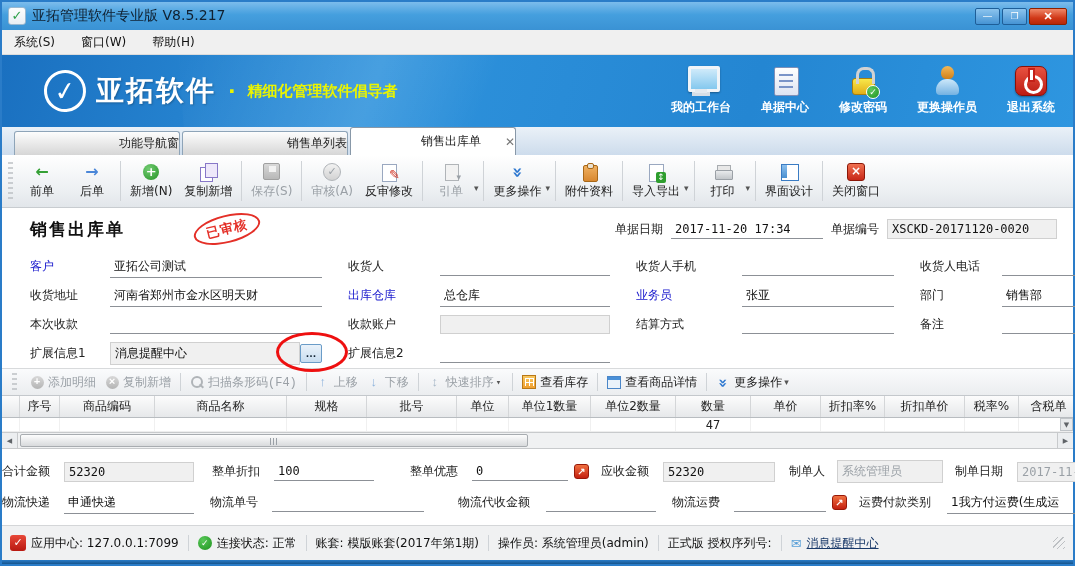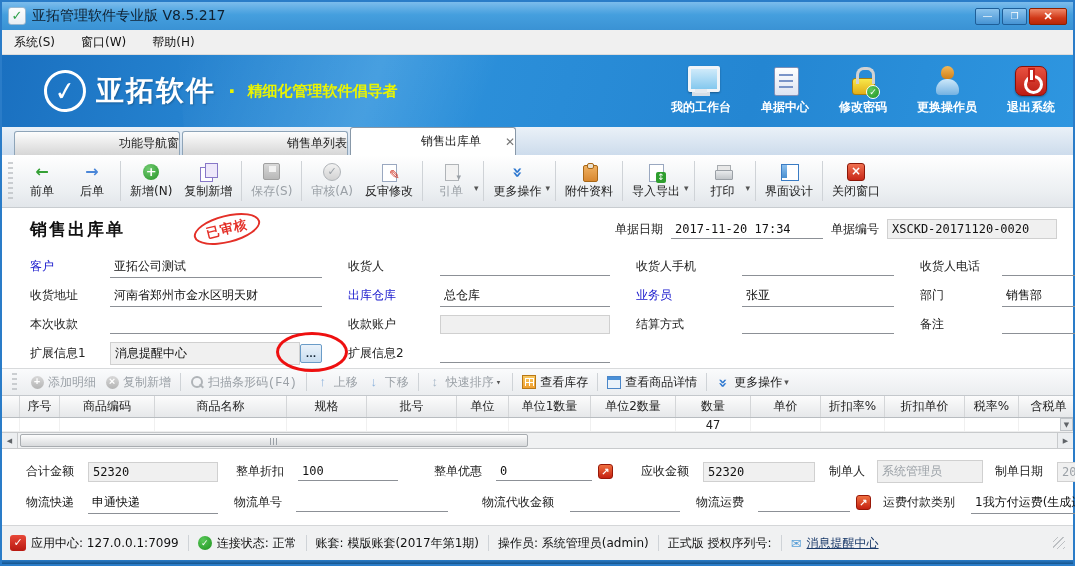--- a/index.html
+++ b/index.html
@@ -195,21 +195,21 @@
   .grow .gc { border-right:1px solid #f0f0f0; font-family:"DejaVu Sans Mono","Liberation Mono",monospace; }
   .vscroll-btn { position:absolute; right:0; top:22px; width:13px; height:13px; background:#e8eaec; border:1px solid #c0c4c8; font-size:7px; color:#606468; display:flex; align-items:center; justify-content:center; }
   .hscroll { position:absolute; left:0; right:0; bottom:0; height:16px; background:#f0f1f2; border-top:1px solid #c8cacc; display:flex; align-items:center; }
   .sbtn { width:16px; height:15px; background:#eceef0; border-right:1px solid #c8cacc; font-size:7px; color:#606468; display:flex; align-items:center; justify-content:center; flex:0 0 auto; }
   .sbtn.right { border-left:1px solid #c8cacc; border-right:none; margin-left:auto; }
   .hthumb { width:508px; height:13px; margin-left:2px; background:linear-gradient(#fdfdfd,#d8dadc); border:1px solid #a8acb0; border-radius:2px; position:relative; }
   .hthumb::after { content:""; position:absolute; left:50%; top:3px; width:8px; height:7px; margin-left:-4px;
       background:repeating-linear-gradient(90deg,#9aa0a6 0 1px,transparent 1px 3px); }
 
   
-  .summary { flex:0 0 77px; height:77px; background:#fff; border-top:1px solid #c8cacc; padding:7px 14px 0 24px; }
+  .summary { flex:0 0 77px; height:77px; background:#fff; border-top:1px solid #c8cacc; padding:7px 14px 0 0; }
   .srow { display:flex; align-items:center; height:31px; }
   .srow .flabel { flex:0 0 auto; }
   .srow .fval { flex:0 0 auto; }
   .gray-text { color:#9aa0a6; }
   .red-action { width:15px; height:15px; flex:0 0 auto; margin:0 6px; border:1px solid #981808; border-radius:3px;
       background:linear-gradient(#f07040,#c42010); color:#fff; font-size:10px; font-weight:bold;
       display:flex; align-items:center; justify-content:center; }
   .red-action::before { content:"↗"; }
 
   
@@ -529,21 +529,21 @@
 
   <div class="summary">
     <div class="srow">
       <span class="flabel" style="width:62px">合计金额</span>
       <span class="fval ro" style="width:130px">52320</span>
       <span class="flabel" style="width:62px;margin-left:18px">整单折扣</span>
       <span class="fval u" style="width:100px">100</span>
       <span class="flabel" style="width:62px;margin-left:36px">整单优惠</span>
       <span class="fval u" style="width:96px">0</span>
       <span class="red-action"></span>
-      <span class="flabel" style="width:62px;margin-left:22px">应收金额</span>
+      <span class="flabel" style="width:62px;margin-left:6px">应收金额</span>
       <span class="fval ro" style="width:112px">52320</span>
       <span class="flabel" style="width:48px;margin-left:14px">制单人</span>
       <span class="fval ro gray-text" style="width:106px;font-family:'DejaVu Sans',sans-serif">系统管理员</span>
       <span class="flabel" style="width:62px;margin-left:12px">制单日期</span>
       <span class="fval ro gray-text" style="width:118px">2017-11-20</span>
     </div>
     <div class="srow">
       <span class="flabel" style="width:62px">物流快递</span>
       <span class="fval u" style="width:130px;font-family:'DejaVu Sans',sans-serif">申通快递</span>
       <span class="flabel" style="width:62px;margin-left:16px">物流单号</span>

